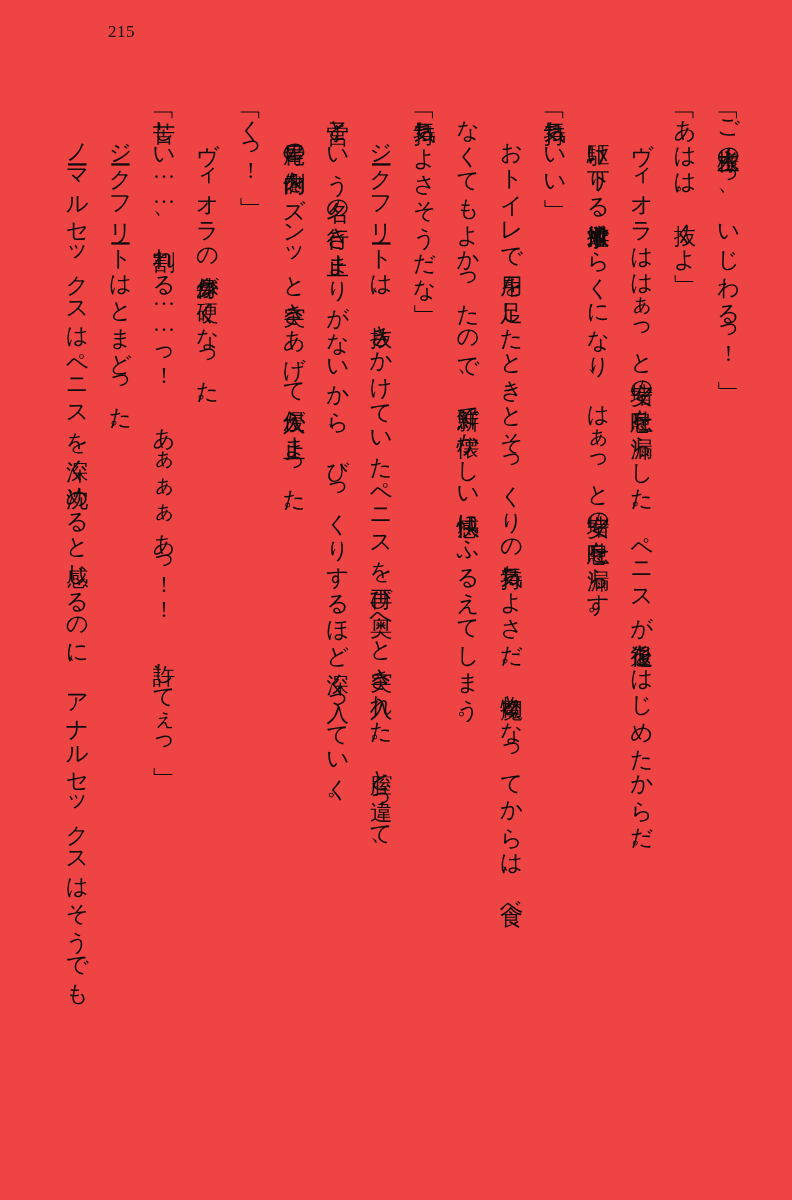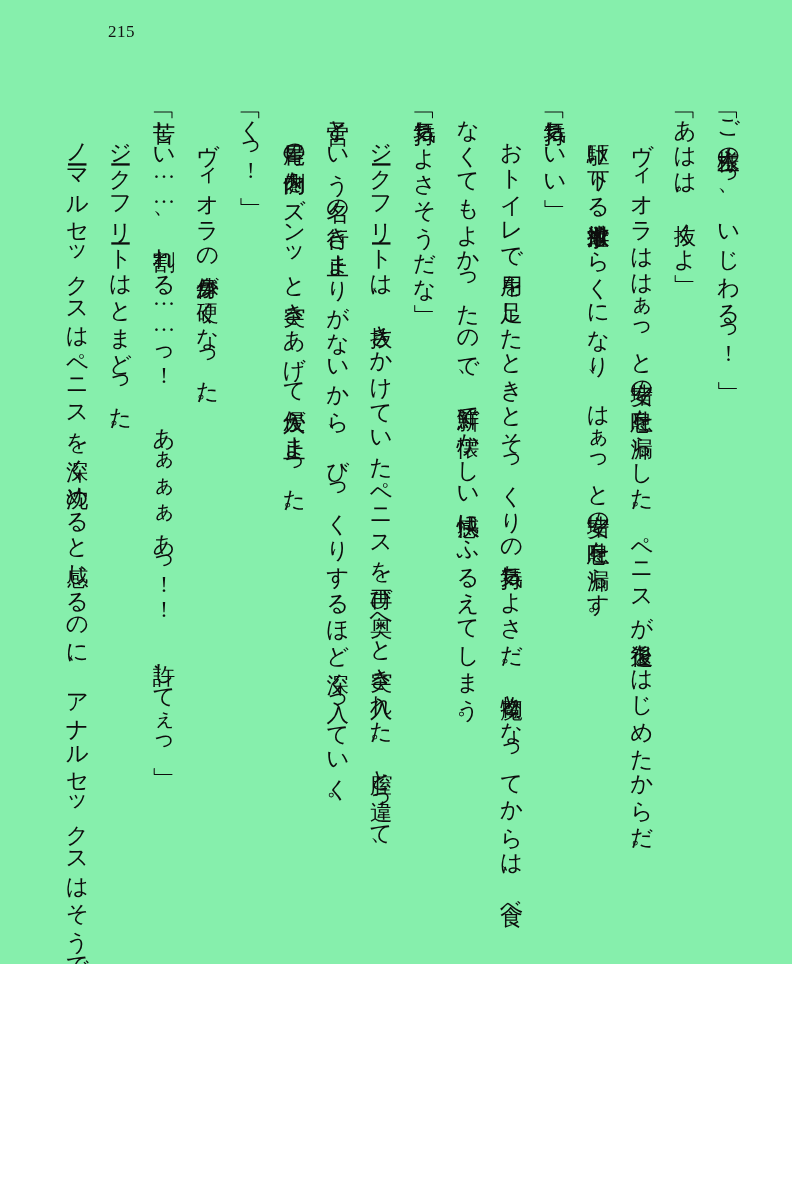--- a/index.html
+++ b/index.html
@@ -3,22 +3,22 @@
 <meta charset="utf-8">
 <style>
   html, body {
     margin: 0;
     padding: 0;
     background: #ffffff;
   }
   .page {
     position: relative;
     width: 792px;
-    height: 964px;
-    background: #86efac;
+    height: 1200px;
+    background: #ef4444;
     overflow: hidden;
     font-family: "Liberation Serif", "DejaVu Serif", serif;
     color: #000000;
   }
   .page-number {
     position: absolute;
     top: 22px;
     left: 108px;
     font-size: 17px;
     letter-spacing: 0.5px;

